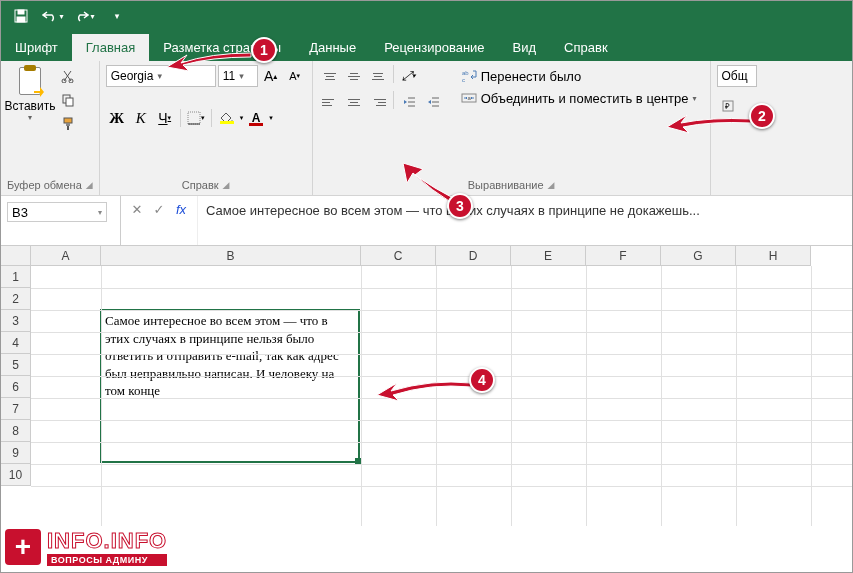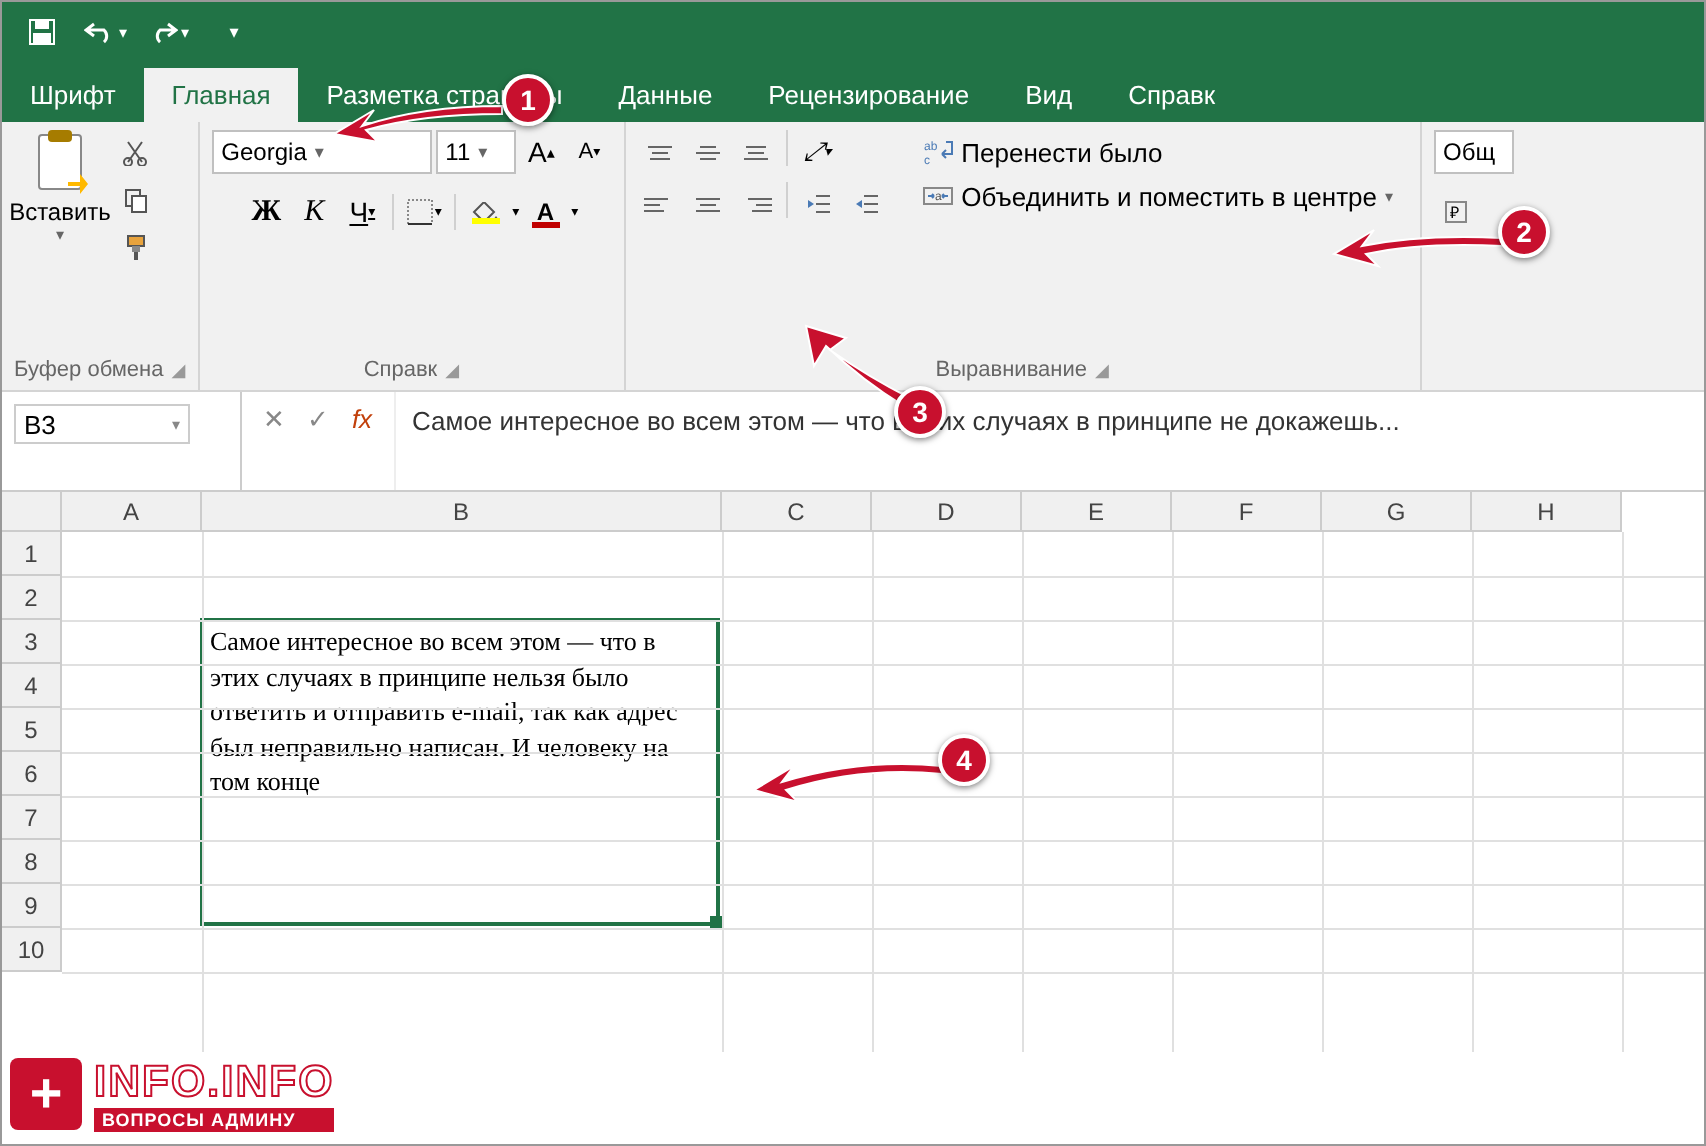--- a/index.html
+++ b/index.html
@@ -26,43 +26,43 @@
 
 .clip-col1 { display:flex; flex-direction:column; align-items:center; width:46px; }
 .paste-ic { width:32px; height:32px; position:relative; }
 .paste-ic .board { width:22px; height:28px; background:#fff; border:1px solid #888; position:absolute; left:5px; top:2px; border-radius:2px; }
 .paste-ic .clip { width:12px; height:6px; background:#a67c00; position:absolute; left:10px; top:0; border-radius:2px; }
 .paste-ic .arrow { width:10px; height:10px; background:#ffb900; position:absolute; right:2px; bottom:0; clip-path:polygon(0 40%,60% 40%,60% 0,100% 50%,60% 100%,60% 60%,0 60%); }
 .clip-col2 { display:flex; flex-direction:column; gap:2px; }
 .sm-btn { width:22px; height:22px; }
 
 
-.font-row { display:flex; gap:2px; align-items:center; margin-bottom:4px;justify-content:center; }
+.font-row { display:flex; gap:2px; align-items:center; margin-bottom:16px; }
 .combo { height:22px; border:1px solid #c0c0c0; background:#fff; display:flex; align-items:center; padding:0 4px; font-size:12px; }
 .combo .chev { margin-left:4px; font-size:9px; color:#666; }
 .sq { width:22px; height:22px; border:1px solid transparent; font-size:13px; }
 .sq.b { font-weight:bold; font-family:"Times New Roman"; font-size:15px; }
 .sq.i { font-style:italic; font-family:"Times New Roman"; font-size:15px; }
 .sq.u { text-decoration:underline; font-family:"Times New Roman"; font-size:14px; }
 .color-strip { height:3px; width:14px; margin-top:-2px; }
 
 
 .al-row { display:flex; gap:2px; margin-bottom:4px; }
 .al-ic { width:22px; height:22px; display:flex; flex-direction:column; justify-content:center; align-items:center; gap:2px; }
 .al-ic .ln { height:1px; background:#666; }
 .wide-btn { height:22px; display:flex; align-items:center; gap:4px; padding:0 6px; font-size:13px; border:1px solid transparent; }
 .merge-ic, .wrap-ic { width:16px; height:16px; flex:none; }
 
 
 .fbar { display:flex; border-bottom:1px solid #ccc; min-height:50px; }
 .namebox { width:120px; border-right:1px solid #ccc; display:flex; align-items:flex-start; padding:6px; }
-.namebox .nb { height:20px; border:1px solid #ccc; padding:0 4px; width:88px; font-size:13px; display:flex; align-items:center; justify-content:space-between; }
+.namebox .nb { height:20px; border:1px solid #ccc; padding:0 4px; width:100px; font-size:13px; display:flex; align-items:center; justify-content:space-between; }
 .fx-btns { display:flex; align-items:flex-start; gap:6px; padding:6px 8px; border-right:1px solid #eee; color:#888; font-size:13px; }
 .fx-btns span { width:16px; text-align:center; }
-.fx { font-style:italic; color:#c2410c; }
+.fx { font-style:italic; color:#1d4ed8; }
 .ftext { flex:1; padding:6px 8px; font-size:13px; line-height:1.4; color:#333; }
 
 
 .grid { display:flex; height:280px; overflow:hidden; }
 .corner { width:30px; height:20px; background:#f0f0f0; border-right:1px solid #ccc; border-bottom:1px solid #ccc; }
 .colheads { display:flex; }
 .colhead { height:20px; background:#f0f0f0; border-right:1px solid #ccc; border-bottom:1px solid #ccc; display:flex; align-items:center; justify-content:center; font-size:12px; color:#444; }
 .rowheads { display:flex; flex-direction:column; }
 .rowhead { width:30px; background:#f0f0f0; border-right:1px solid #ccc; border-bottom:1px solid #ccc; display:flex; align-items:center; justify-content:center; font-size:12px; color:#444; }
 .cells { position:relative; }

